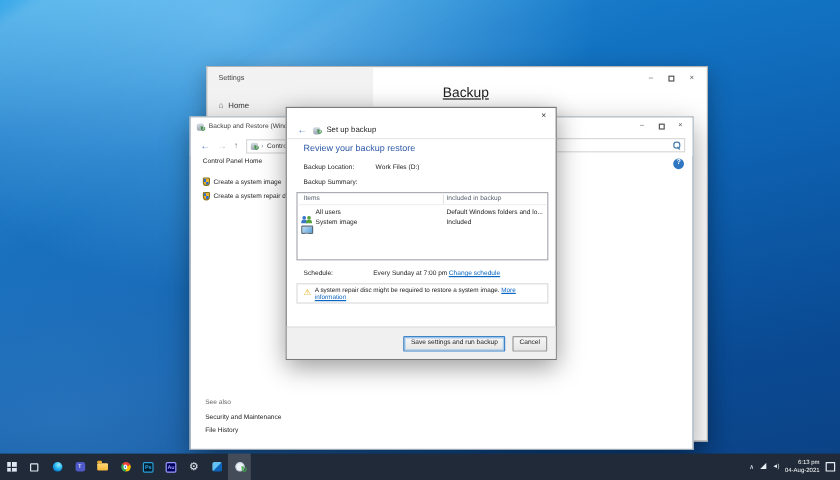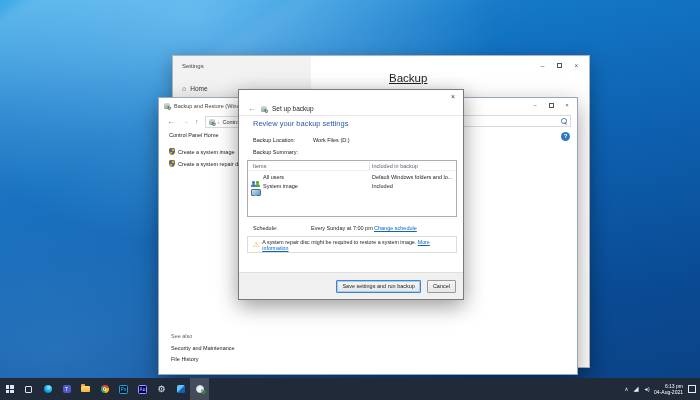--- a/index.html
+++ b/index.html
@@ -23,21 +23,21 @@
   .win { position:absolute; background:#fff; }
 
   
   .settings { left:172px; top:55px; width:418px; height:313px;
     border:1px solid #b3b3b3; box-shadow:0 6px 18px rgba(0,0,0,.3); }
   .s-side { position:absolute; left:0; top:0; bottom:0; width:138px; background:#f2f2f2; }
   .s-title { position:absolute; left:9px; top:7px; font-size:6px; color:#444; }
   .s-home { position:absolute; left:9px; top:29px; font-size:6.5px; color:#333;
     display:flex; align-items:center; gap:4px; cursor:default; }
   .s-home .hic { font-size:7px; color:#555; }
-  .s-page-title { position:absolute; left:216px; top:16px; font-size:11.5px; color:#222;text-decoration:underline; }
+  .s-page-title { position:absolute; left:196px; top:16px; font-size:11.5px; color:#222;text-decoration:underline; }
   .wc-row { position:absolute; right:4px; top:4px; display:flex; }
   .wc { width:17px; height:11px; display:flex; align-items:center; justify-content:center;
     font-size:6.5px; color:#555; }
   .wc .box { width:5px; height:5px; border:1px solid #555; }
 
   
   .cp { left:158px; top:97px; width:420px; height:278px;
     border:1px solid #9aa7b4; box-shadow:0 8px 22px rgba(0,0,0,.35); }
   .cp-titlebar { position:absolute; left:0; top:0; right:0; height:15px; background:#fff;
     display:flex; align-items:center; padding-left:5px; gap:4px; }
@@ -253,21 +253,21 @@
 
   <div class="win dlg">
     <div class="dlg-titlebar">
       <span class="dlg-close">×</span>
     </div>
     <div class="dlg-header">
       <span class="dlg-back">←</span>
       <span class="icon-backup small"></span>
       <span class="dlg-apptitle">Set up backup</span>
     </div>
-    <div class="dlg-heading">Review your backup settings</div>
+    <div class="dlg-heading">Review your backup restore</div>
 
     <div class="dlg-row lbl-loc">Backup Location:</div>
     <div class="dlg-row val-loc">Work Files (D:)</div>
     <div class="dlg-row lbl-sum">Backup Summary:</div>
 
     <div class="dlg-table">
       <div class="dt-head">
         <span class="h1">Items</span>
         <span class="dt-colline"></span>
         <span class="h2">Included in backup</span>

